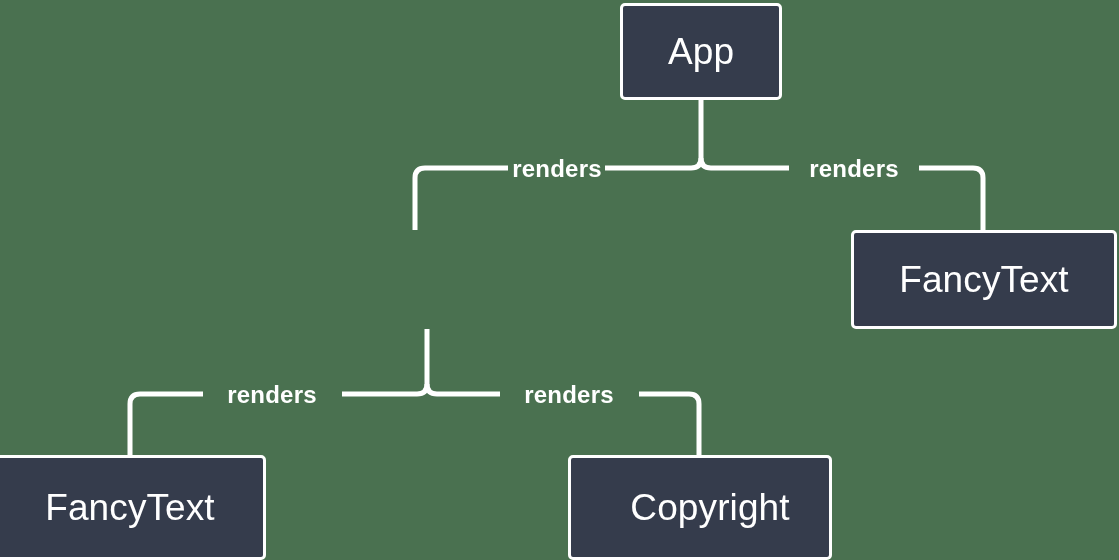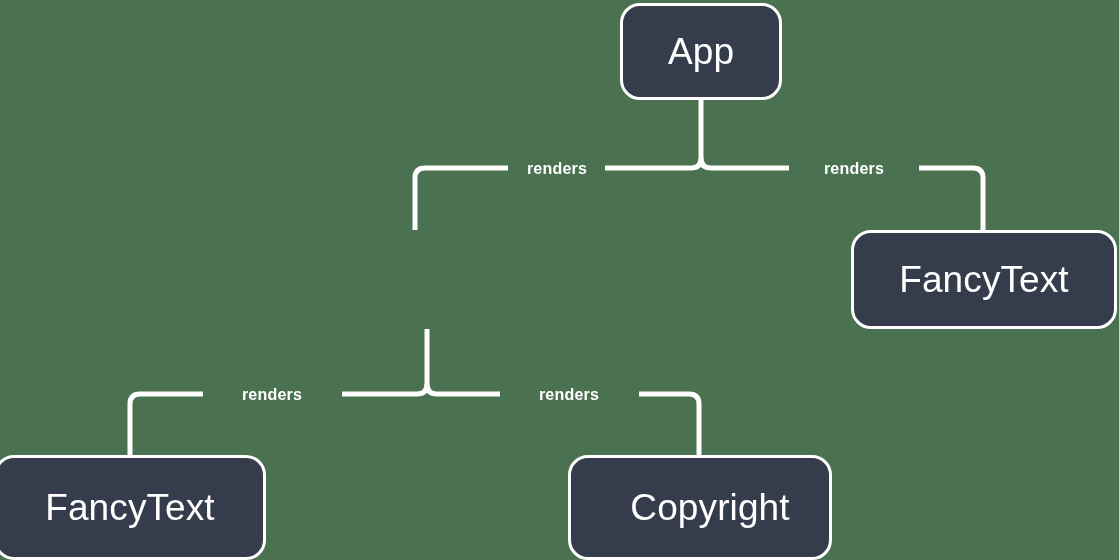--- a/index.html
+++ b/index.html
@@ -21,38 +21,38 @@
     top: 0;
     width: 1119px;
     height: 560px;
     pointer-events: none;
   }
   .node {
     position: absolute;
     box-sizing: border-box;
     background: #353c4c;
     border: 3px solid #ffffff;
-    border-radius: 20px;
+    border-radius: 5px;
     display: flex;
     align-items: center;
     justify-content: center;
     color: #ffffff;
     font-size: 37px;
     font-weight: 400;
     letter-spacing: 0.1px;
     white-space: nowrap;
   }
   .node-label {
     color: #ffffff;
     line-height: 1;
   }
   .edge-label {
     position: absolute;
     color: #ffffff;
-    font-size: 16px;
+    font-size: 24px;
     font-weight: 700;
     line-height: 1;
     transform: translate(-50%, -50%);
     white-space: nowrap;
     letter-spacing: 0.2px;
   }
 </style>
 </head>
 <body>
 

